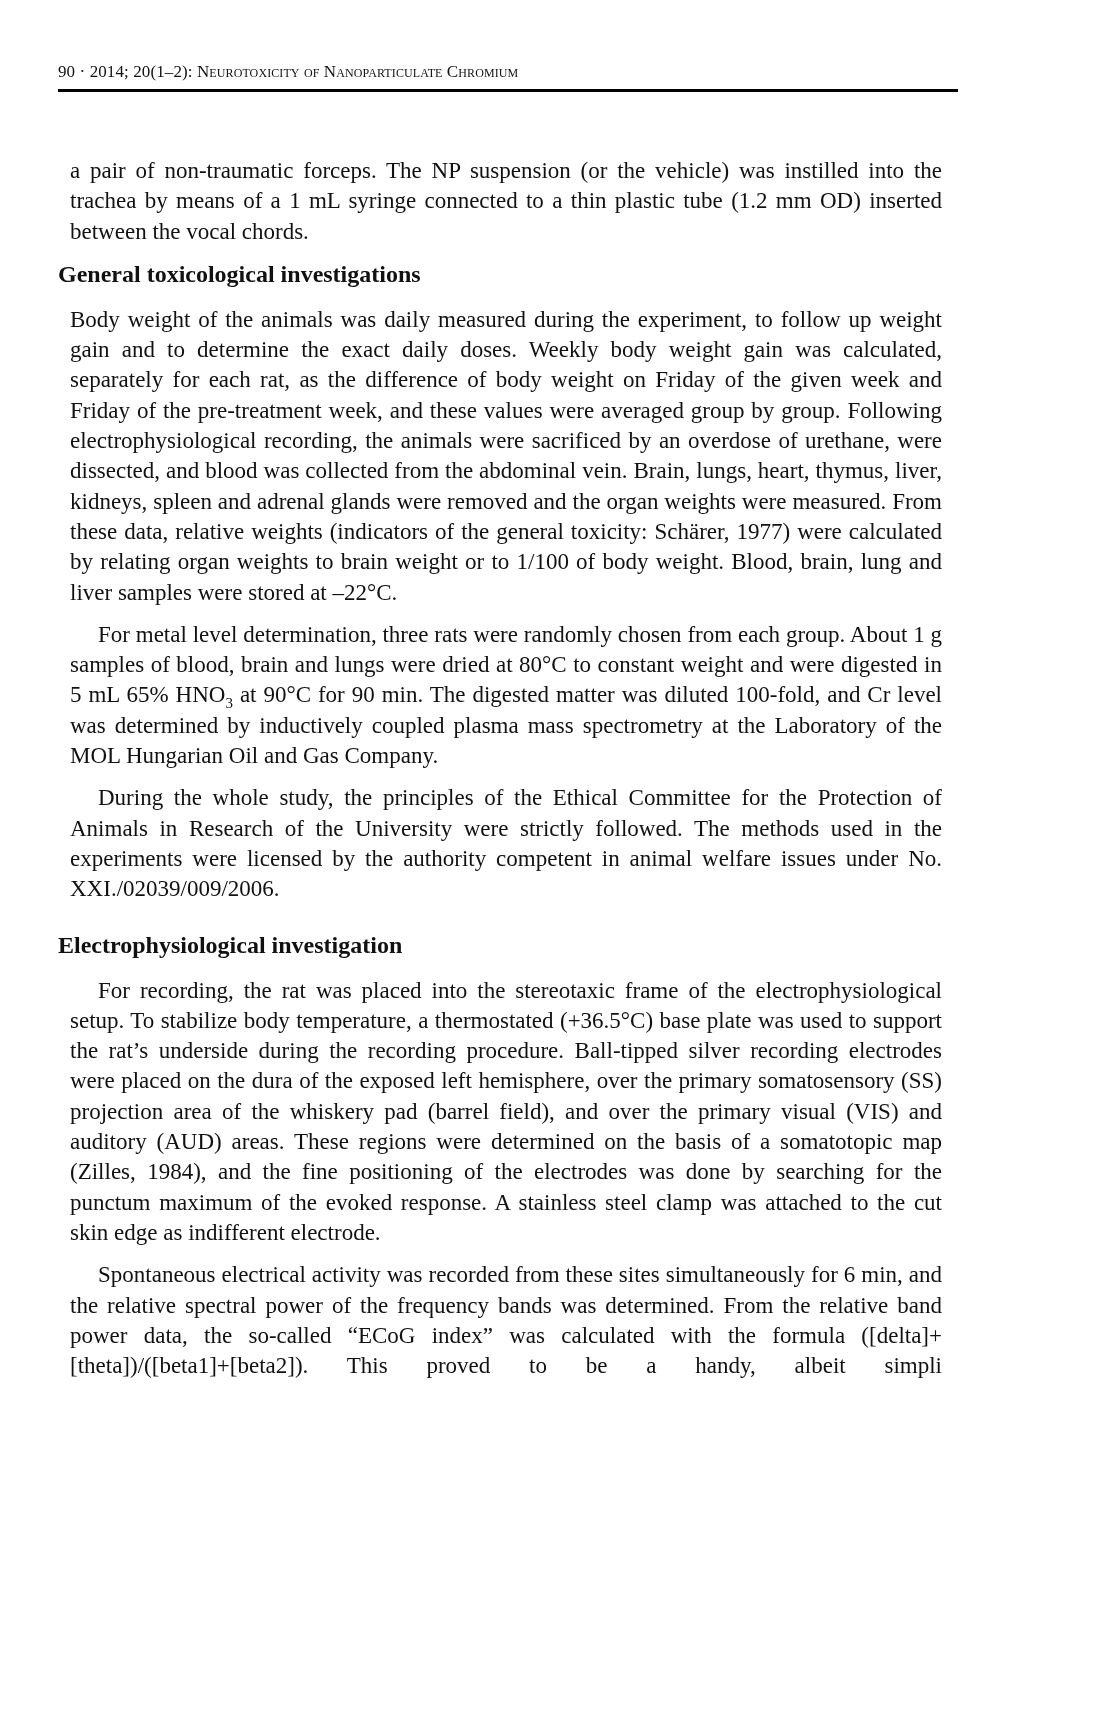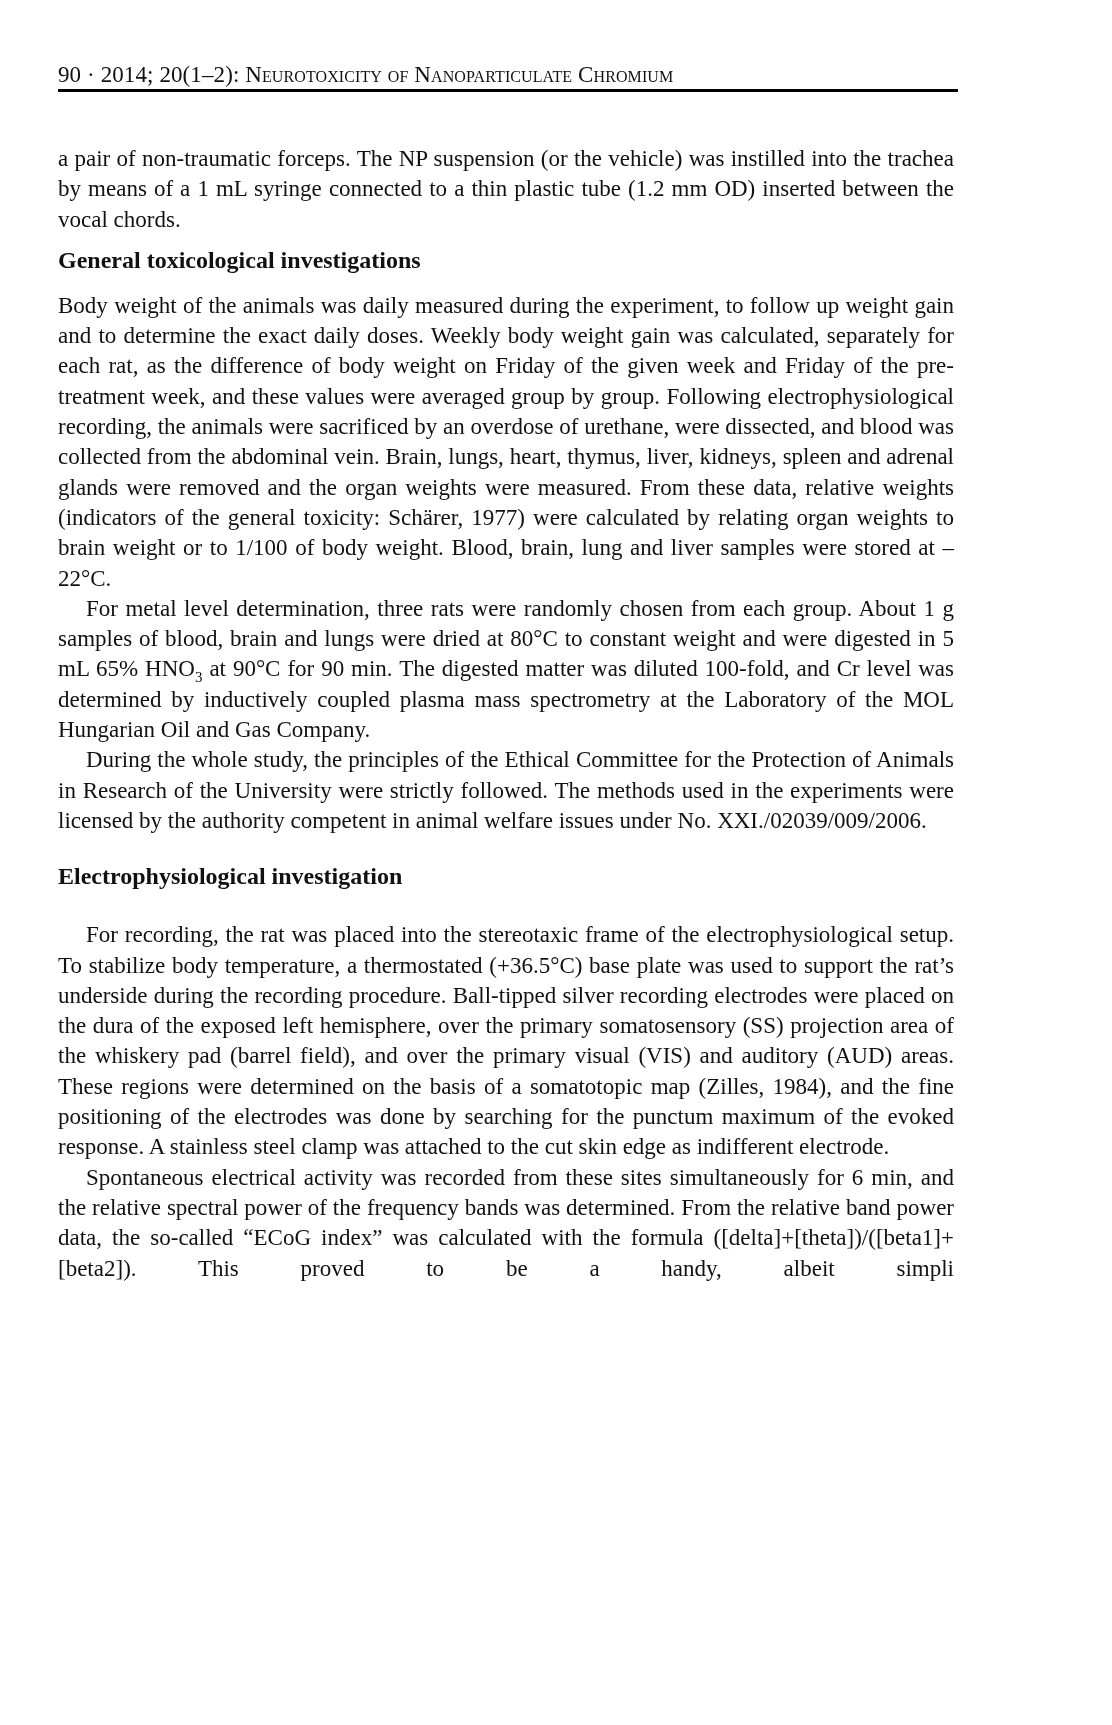--- a/index.html
+++ b/index.html
@@ -2,35 +2,35 @@
 <html><head>
 <meta charset="utf-8">
 <style>
   html, body { margin: 0; padding: 0; background: #ffffff; }
   body {
     width: 1112px; height: 1725px; position: relative; overflow: hidden;
     font-family: "Liberation Serif", "DejaVu Serif", serif; color: #111;
   }
   .page { position: absolute; left: 58px; top: 0; width: 898px; }
   .running-head {
-    position: absolute; top: 62px; left: 0; font-size: 23px; letter-spacing: 0.1px;
+    position: absolute; top: 62px; left: 0; font-size: 17px; letter-spacing: 0.1px;
   }
   .running-head .sc { font-variant: small-caps; }
   .rule { position: absolute; top: 89px; left: 0; width: 900px; height: 3px; background: #000; }
   .body { position: absolute; top: 144px; left: 0; width: 896px; }
   p {
-    margin: 0; font-size: 23px; line-height: 30.3px; text-align: justify;
+    margin: 12px; font-size: 23px; line-height: 30.3px; text-align: justify;
     text-align-last: left;
   }
   p.indent { text-indent: 28px; }
   h2 {
     margin: 0; font-size: 24px; font-weight: bold; line-height: 30px;
   }
   .h-gen { margin-top: 10px; margin-bottom: 16px; }
-  .h-elec { margin-top: 25px; margin-bottom: 29px; }
+  .h-elec { margin-top: 25px; margin-bottom: 16px; }
   .last-line-cont { text-align-last: justify; }
 </style>
 </head>
 <body>
 
 <div class="page">
   <div class="running-head">
     <span>90</span><span> · </span><span>2014; 20(1–2): </span><span class="sc">Neurotoxicity of Nanoparticulate Chromium</span>
   </div>
   <div class="rule"></div>

